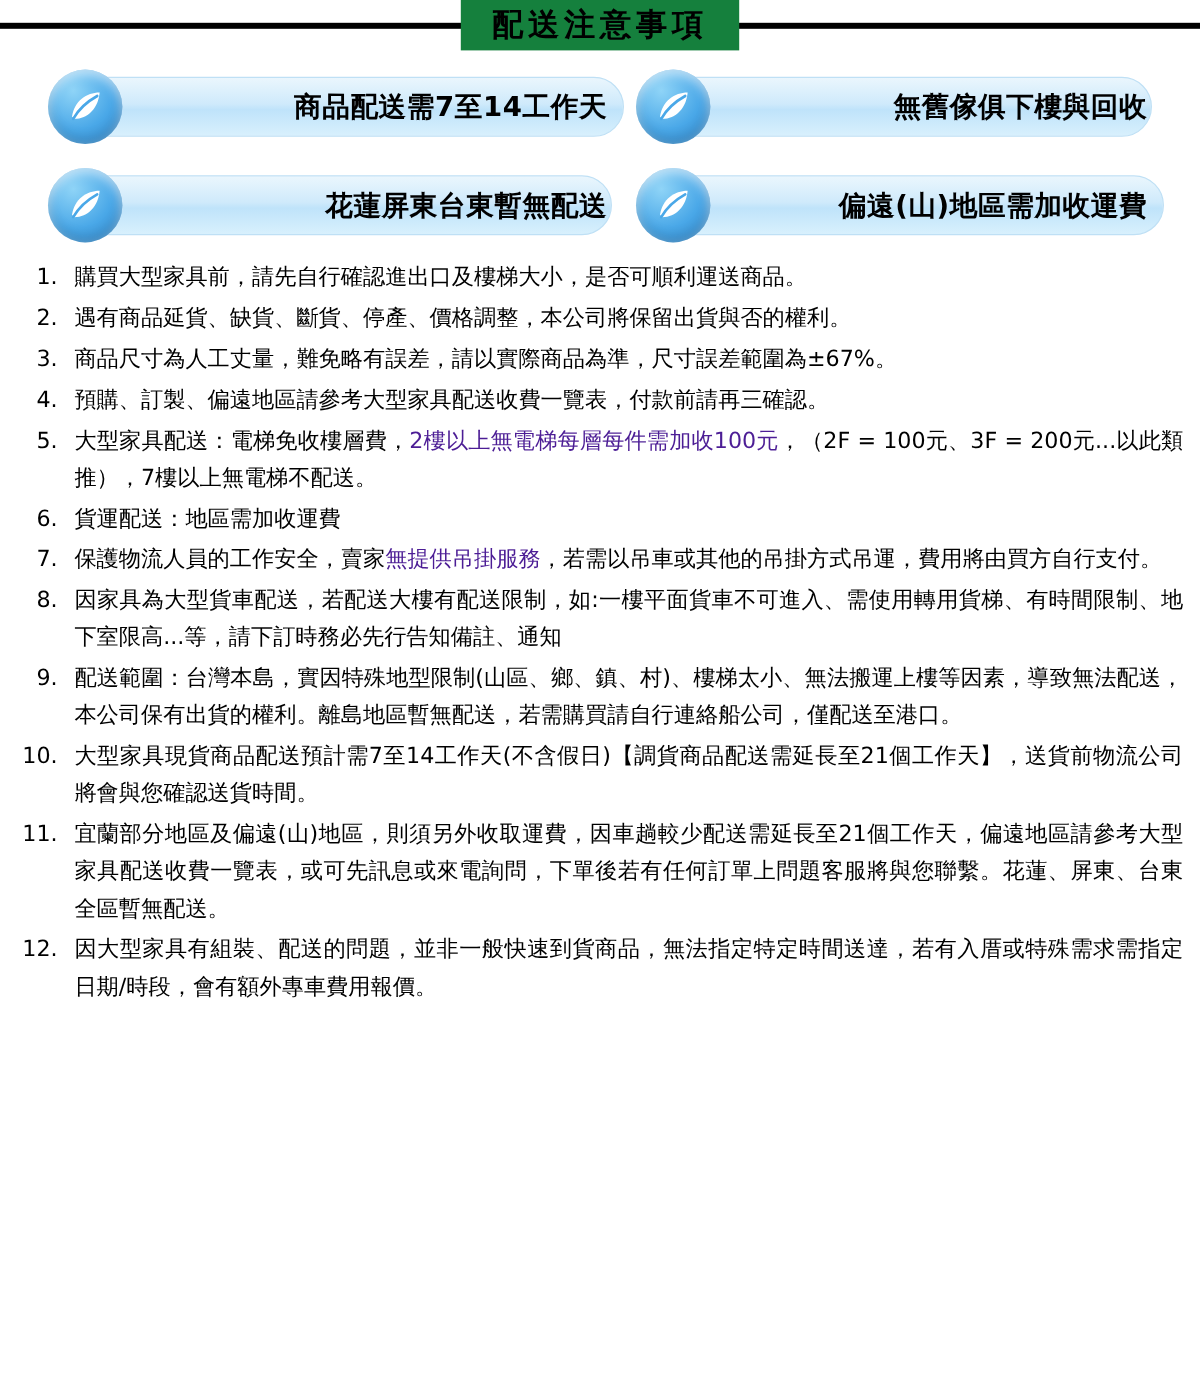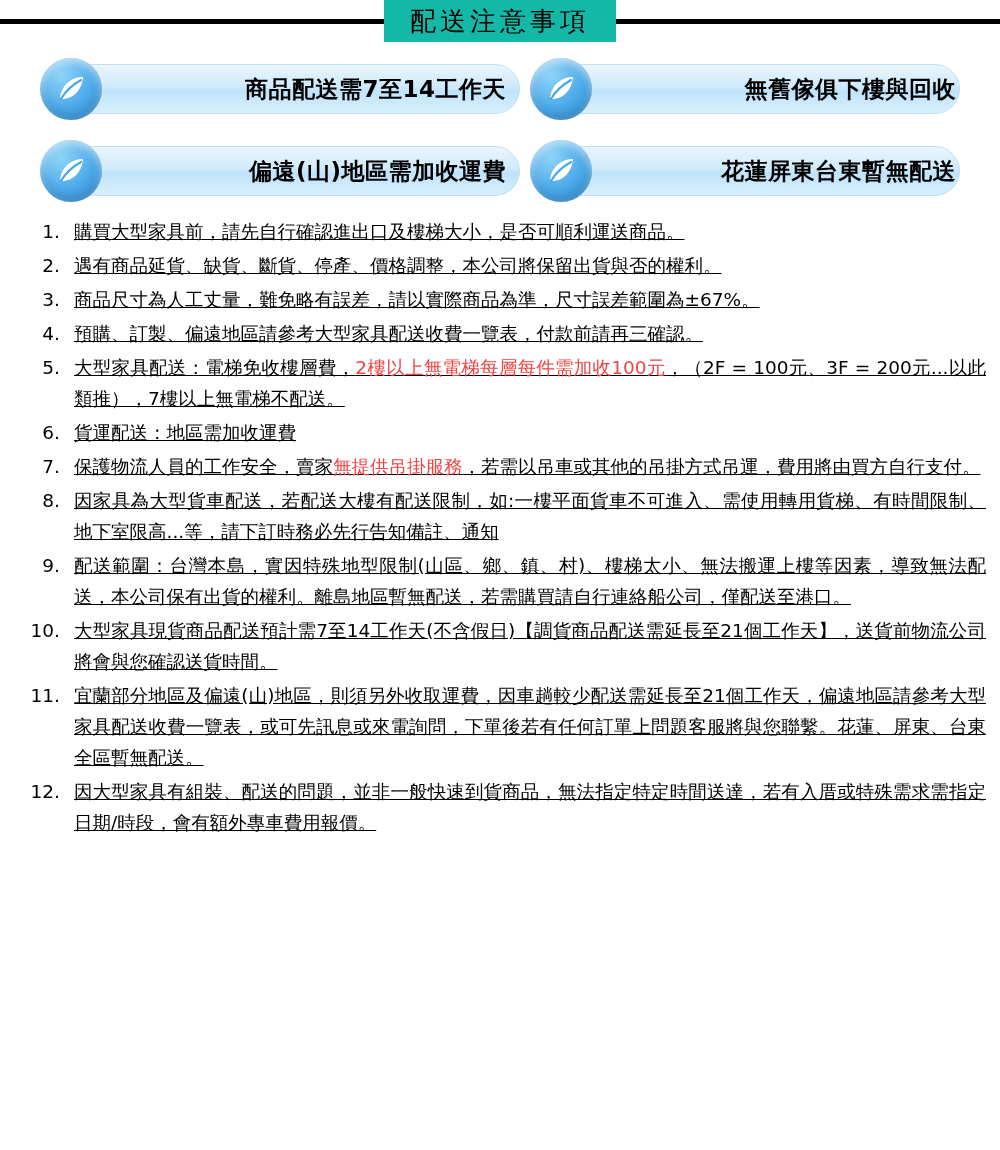--- a/index.html
+++ b/index.html
@@ -31,24 +31,24 @@
     right: 0;
     top: 19px;
     height: 5px;
     background: #000000;
   }
   .title-text {
     position: absolute;
     left: 50%;
     top: 0;
     transform: translateX(-50%);
-    background: #14b8a6;
+    background: #15803d;
     padding: 0 26px;
     font-size: 26px;
-    font-weight: normal;
+    font-weight: bold;
     letter-spacing: 4px;
     line-height: 42px;
   }
   
   .badges {
     margin-top: 14px;
     padding: 0 30px 0 40px;
     display: grid;
     grid-template-columns: 480px 1fr;
     row-gap: 20px;
@@ -95,46 +95,45 @@
     z-index: 2;
     flex: 1;
     text-align: right;
     font-size: 23px;
     font-weight: bold;
     letter-spacing: 0.5px;
     padding-right: 14px;
   }
   
   .notes {
-    margin: 14px 0 0 16px;
+    margin: 14px 0 0 4px;
     padding: 0 14px 0 0;
     list-style: none;
     counter-reset: note;
-    text-decoration: underline;
   }
   .notes li {
     position: relative;
     counter-increment: note;
     padding-left: 58px;
     margin-bottom: 3px;
     font-size: 18.5px;
     line-height: 31px;
     text-align: justify;
   }
   .notes li::before {
     content: counter(note) ".";
     position: absolute;
     left: 0;
     width: 44px;
     text-align: right;
     font-size: 18.5px;
     line-height: 31px;
   }
   .hl {
-    color: #ef4444;
+    color: #4c1d95;
   }
 </style>
 </head>
 <body>
 
 <div class="page">
 
   <div class="title-bar">
     <div class="rule"></div>
     <div class="title-text">配送注意事項</div>
@@ -154,39 +153,39 @@
       <div class="badge right">
         <div class="pill"></div>
         <div class="icon">
           <svg width="34" height="34" viewBox="0 0 34 34" aria-hidden="true">
             <path d="M6 25 C8 12 18 5 29 5 C28 18 19 27 8 27 Z" fill="#ffffff"></path>
             <path d="M7 27 C11 20 18 13 27 8" stroke="#4aa8e8" stroke-width="2.2" fill="none" stroke-linecap="round"></path>
           </svg>
         </div>
         <div class="label">無舊傢俱下樓與回收</div>
       </div>
+      <div class="badge right">
+        <div class="pill"></div>
+        <div class="icon">
+          <svg width="34" height="34" viewBox="0 0 34 34" aria-hidden="true">
+            <path d="M6 25 C8 12 18 5 29 5 C28 18 19 27 8 27 Z" fill="#ffffff"></path>
+            <path d="M7 27 C11 20 18 13 27 8" stroke="#4aa8e8" stroke-width="2.2" fill="none" stroke-linecap="round"></path>
+          </svg>
+        </div>
+        <div class="label">花蓮屏東台東暫無配送</div>
+      </div>
       <div class="badge">
         <div class="pill"></div>
         <div class="icon">
           <svg width="34" height="34" viewBox="0 0 34 34" aria-hidden="true">
             <path d="M6 25 C8 12 18 5 29 5 C28 18 19 27 8 27 Z" fill="#ffffff"></path>
             <path d="M7 27 C11 20 18 13 27 8" stroke="#4aa8e8" stroke-width="2.2" fill="none" stroke-linecap="round"></path>
           </svg>
         </div>
         <div class="label">偏遠(山)地區需加收運費</div>
-      </div>
-      <div class="badge right">
-        <div class="pill"></div>
-        <div class="icon">
-          <svg width="34" height="34" viewBox="0 0 34 34" aria-hidden="true">
-            <path d="M6 25 C8 12 18 5 29 5 C28 18 19 27 8 27 Z" fill="#ffffff"></path>
-            <path d="M7 27 C11 20 18 13 27 8" stroke="#4aa8e8" stroke-width="2.2" fill="none" stroke-linecap="round"></path>
-          </svg>
-        </div>
-        <div class="label">花蓮屏東台東暫無配送</div>
       </div>
     </div>
 
   <ol class="notes">
       <li><span>購買大型家具前，請先自行確認進出口及樓梯大小，是否可順利運送商品。</span></li>
       <li><span>遇有商品延貨、缺貨、斷貨、停產、價格調整，本公司將保留出貨與否的權利。</span></li>
       <li><span>商品尺寸為人工丈量，難免略有誤差，請以實際商品為準，尺寸誤差範圍為±67%。</span></li>
       <li><span>預購、訂製、偏遠地區請參考大型家具配送收費一覽表，付款前請再三確認。</span></li>
       <li><span>大型家具配送：電梯免收樓層費，</span><span class="hl">2樓以上無電梯每層每件需加收100元</span><span>，（2F = 100元、3F = 200元...以此類推），7樓以上無電梯不配送。</span></li>
       <li><span>貨運配送：地區需加收運費</span></li>

